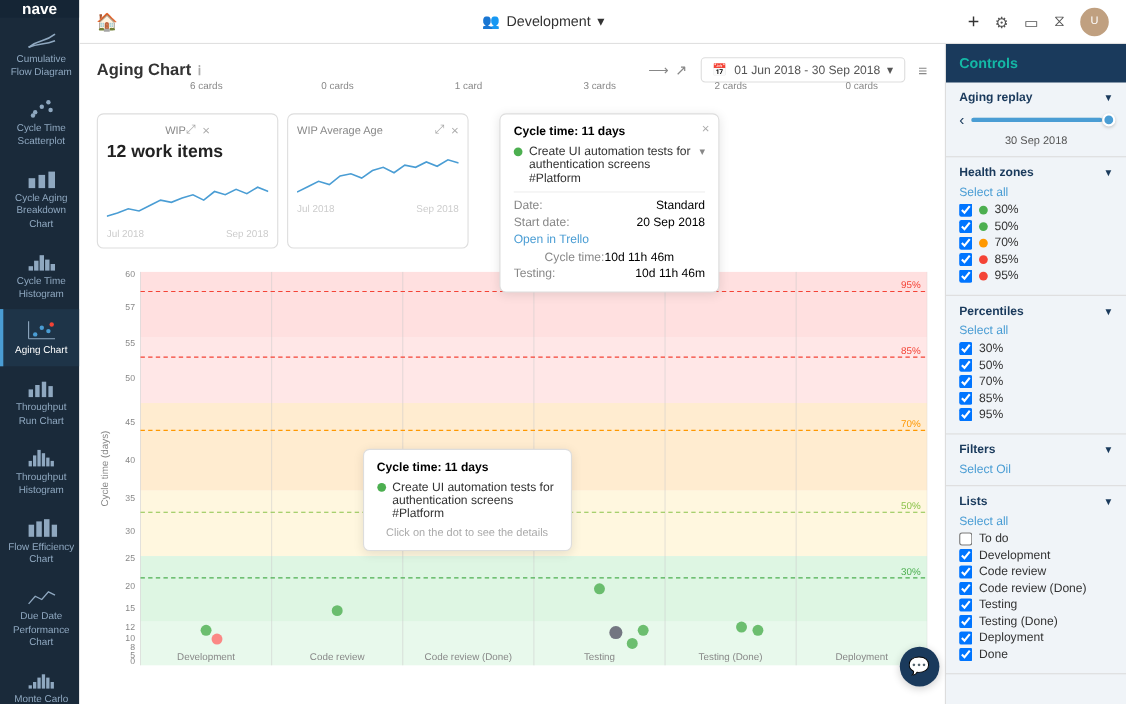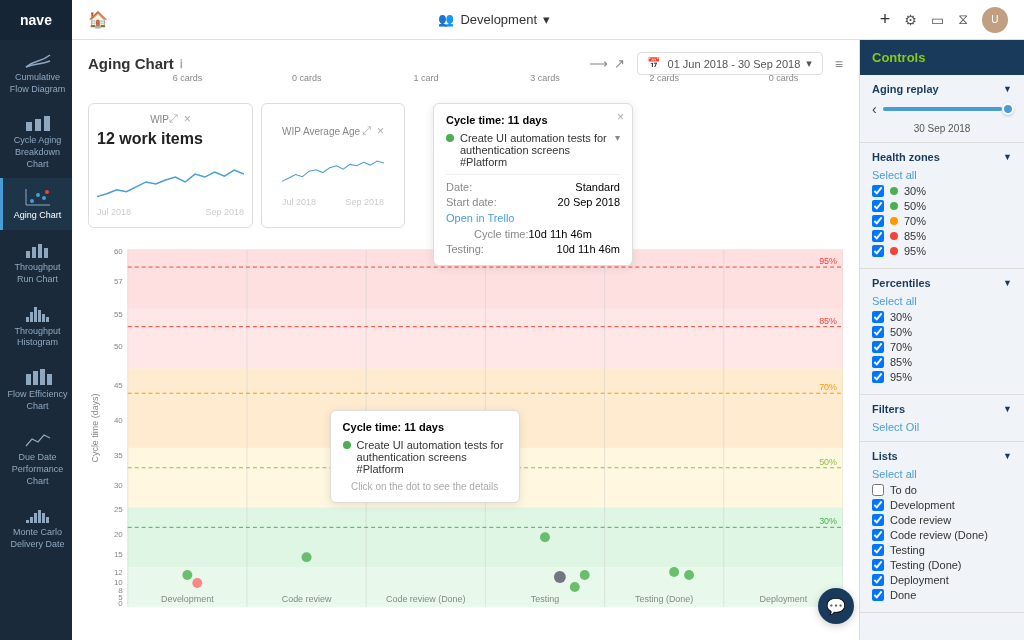--- a/index.html
+++ b/index.html
@@ -177,21 +177,21 @@
       width: 165px;
       background: #f0f4f8;
       border-left: 1px solid #ddd;
       display: flex;
       flex-direction: column;
       overflow-y: auto;
       flex-shrink: 0;
     }
     .panel-header {
       background: #1a3a5c;
-      color: #84cc16;
+      color: #14b8a6;
       padding: 10px 12px;
       font-size: 13px;
       font-weight: 600;
     }
     .panel-section {
       border-bottom: 1px solid #ddd;
       padding: 8px 12px;
     }
     .panel-section-title {
       font-size: 11px;
@@ -311,32 +311,56 @@
   <div class="sidebar-item">
     <div class="sidebar-icon">
       <svg viewBox="0 0 28 20" fill="none" stroke="#8fa8c0" stroke-width="1.5">
         <path d="M2 18 Q7 14 14 12 Q21 10 26 6" stroke="#8fa8c0"></path>
         <path d="M2 18 Q7 16 14 15 Q21 14 26 12" stroke="#8fa8c0"></path>
       </svg>
     </div>
     <span>Cumulative Flow Diagram</span>
   </div>
 
+  <div class="sidebar-item">
+    <div class="sidebar-icon">
+      <svg viewBox="0 0 28 20" fill="none">
+        <circle cx="8" cy="14" r="2" fill="#8fa8c0"></circle>
+        <circle cx="14" cy="9" r="2" fill="#8fa8c0"></circle>
+        <circle cx="20" cy="5" r="2" fill="#8fa8c0"></circle>
+        <circle cx="22" cy="12" r="2" fill="#8fa8c0"></circle>
+        <circle cx="6" cy="17" r="2" fill="#8fa8c0"></circle>
+      </svg>
+    </div>
+    <span>Cycle Time Scatterplot</span>
+  </div>
 
   <div class="sidebar-item">
     <div class="sidebar-icon">
       <svg viewBox="0 0 28 20" fill="none">
         <rect x="2" y="10" width="6" height="9" fill="#8fa8c0"></rect>
         <rect x="11" y="7" width="6" height="12" fill="#8fa8c0"></rect>
         <rect x="20" y="4" width="6" height="15" fill="#8fa8c0"></rect>
       </svg>
     </div>
     <span>Cycle Aging Breakdown Chart</span>
   </div>
 
+  <div class="sidebar-item">
+    <div class="sidebar-icon">
+      <svg viewBox="0 0 28 20" fill="none">
+        <rect x="2" y="15" width="4" height="4" fill="#8fa8c0"></rect>
+        <rect x="7" y="10" width="4" height="9" fill="#8fa8c0"></rect>
+        <rect x="12" y="5" width="4" height="14" fill="#8fa8c0"></rect>
+        <rect x="17" y="9" width="4" height="10" fill="#8fa8c0"></rect>
+        <rect x="22" y="13" width="4" height="6" fill="#8fa8c0"></rect>
+      </svg>
+    </div>
+    <span>Cycle Time Histogram</span>
+  </div>
 
   <div class="sidebar-item active">
     <div class="sidebar-icon">
       <svg viewBox="0 0 28 20" fill="none">
         <line x1="2" y1="18" x2="26" y2="18" stroke="#8fa8c0" stroke-width="1"></line>
         <line x1="2" y1="18" x2="2" y2="2" stroke="#8fa8c0" stroke-width="1"></line>
         <circle cx="8" cy="14" r="2" fill="#4a9dd4"></circle>
         <circle cx="14" cy="8" r="2" fill="#4a9dd4"></circle>
         <circle cx="20" cy="11" r="2" fill="#4a9dd4"></circle>
         <circle cx="23" cy="5" r="2" fill="#f44336"></circle>
@@ -474,21 +498,21 @@
               <svg width="100%" height="55" viewBox="0 0 150 55">
                 <polyline points="0,45 10,42 20,38 30,40 40,35 50,30 60,32 70,28 80,25 90,30 100,22 110,25 120,20 130,24 140,18 150,22" class="wip-line" style="fill:none;stroke:#4a9dd4;stroke-width:1.5;"></polyline>
               </svg>
             </div>
             <div style="display:flex; justify-content:space-between; font-size:9px; color:#ccc;">
               <span>Jul 2018</span>
                 <span>Sep 2018</span>
             </div>
           </div>
 
-          <div class="mini-card" style="border:1px solid #ddd; border-radius:6px; padding:20px; width:144px; background:white;">
+          <div class="mini-card" style="border:1px solid #ddd; border-radius:6px; padding:8px; width:165px; background:white;">
             <div style="display:flex; justify-content:space-between; align-items:center; margin-bottom:4px;">
               <span style="font-size:10px; color:#888;">WIP Average Age</span>
               <div style="display:flex; gap:6px;">
                 <span style="font-size:11px; color:#aaa; cursor:pointer;">⤢</span>
                 <span style="font-size:12px; color:#aaa; cursor:pointer;">×</span>
               </div>
             </div>
             <div style="height:55px;">
               <svg width="100%" height="55" viewBox="0 0 150 55">
                 <polyline points="0,45 10,40 20,35 30,38 40,30 50,28 60,32 70,25 80,22 90,27 100,20 110,22 120,17 130,21 140,15 150,18" class="wip-line" style="fill:none;stroke:#4a9dd4;stroke-width:1.5;"></polyline>

